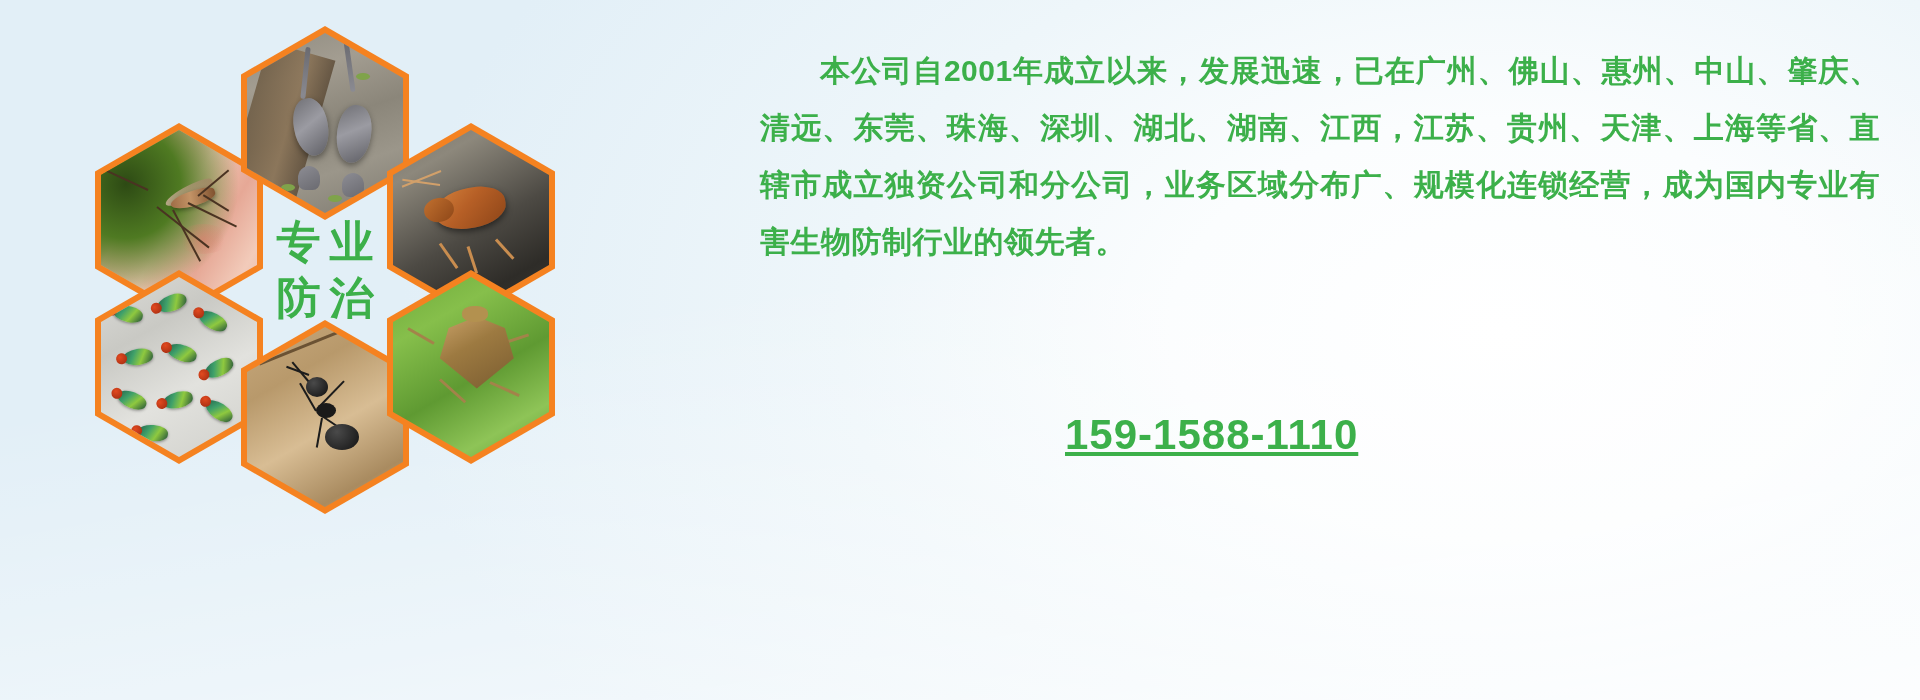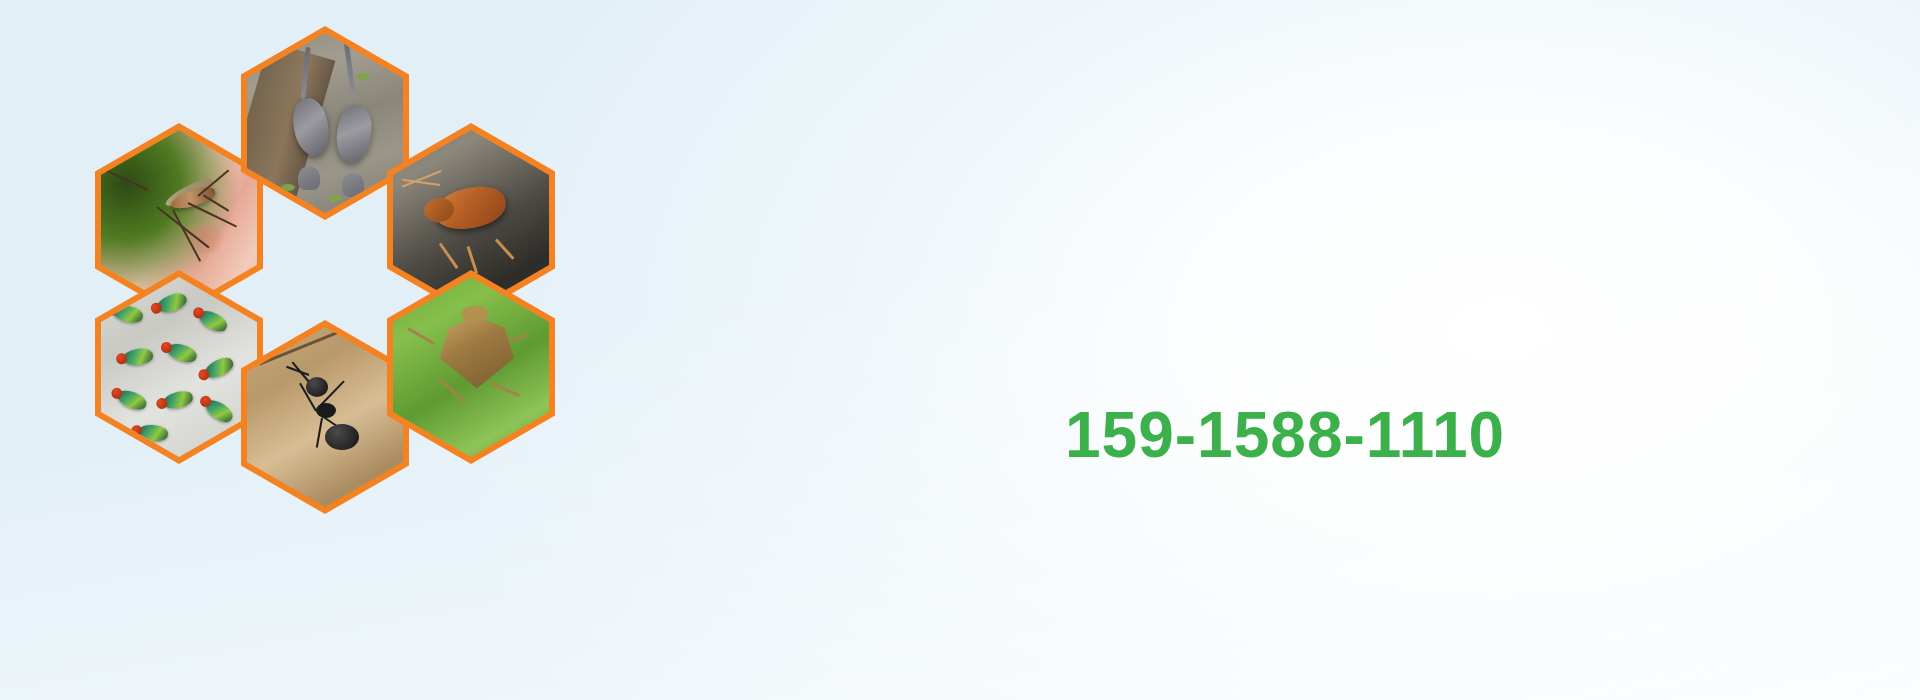--- a/index.html
+++ b/index.html
@@ -239,26 +239,27 @@
     color: #3cb04a;
   }
   .contact-line1 {
     font-size: 54px;
     font-weight: bold;
     letter-spacing: 1px;
     line-height: 74px;
     white-space: nowrap;
   }
   .contact-line2 {
-    font-size: 64px;
+    font-size: 42px;
     font-weight: bold;
     letter-spacing: 1px;
     line-height: 74px;
     white-space: nowrap;
     padding-left: 290px;
+    text-decoration: underline;
   }
 </style>
 </head>
 <body>
 
 <div id="banner">
 
   <div class="honeycomb">
 
     <div class="hex hex-mosquito">
@@ -318,20 +319,26 @@
           <div class="fly f5"></div>
           <div class="fly f6"></div>
           <div class="fly f7"></div>
           <div class="fly f8"></div>
           <div class="fly f9"></div>
           <div class="fly f10"></div>
         </div>
       </div>
     </div>
 
+    <div class="hex hex-center">
+      <div class="hex-inner">
+        <div class="center-line">专业</div>
+        <div class="center-line">防治</div>
+      </div>
+    </div>
 
     <div class="hex hex-ant">
       <div class="hex-inner">
         <div class="ph ph-ant photo">
           <div class="twig"></div>
           <div class="alg a1"></div>
           <div class="alg a2"></div>
           <div class="alg a3"></div>
           <div class="alg a4"></div>
           <div class="alg a5"></div>
@@ -351,18 +358,21 @@
           <div class="sblg s3"></div>
           <div class="sblg s4"></div>
           <div class="sb"></div>
           <div class="sbh"></div>
         </div>
       </div>
     </div>
 
   </div>
 
+  <div class="copy">
+    <p class="para">本公司自2001年成立以来，发展迅速，已在广州、佛山、惠州、中山、肇庆、清远、东莞、珠海、深圳、湖北、湖南、江西，江苏、贵州、天津、上海等省、直辖市成立独资公司和分公司，业务区域分布广、规模化连锁经营，成为国内专业有害生物防制行业的领先者。</p>
+  </div>
 
   <div class="contact">
     <div class="contact-line2">159-1588-1110</div>
   </div>
 
 </div>
 
 </body></html>

